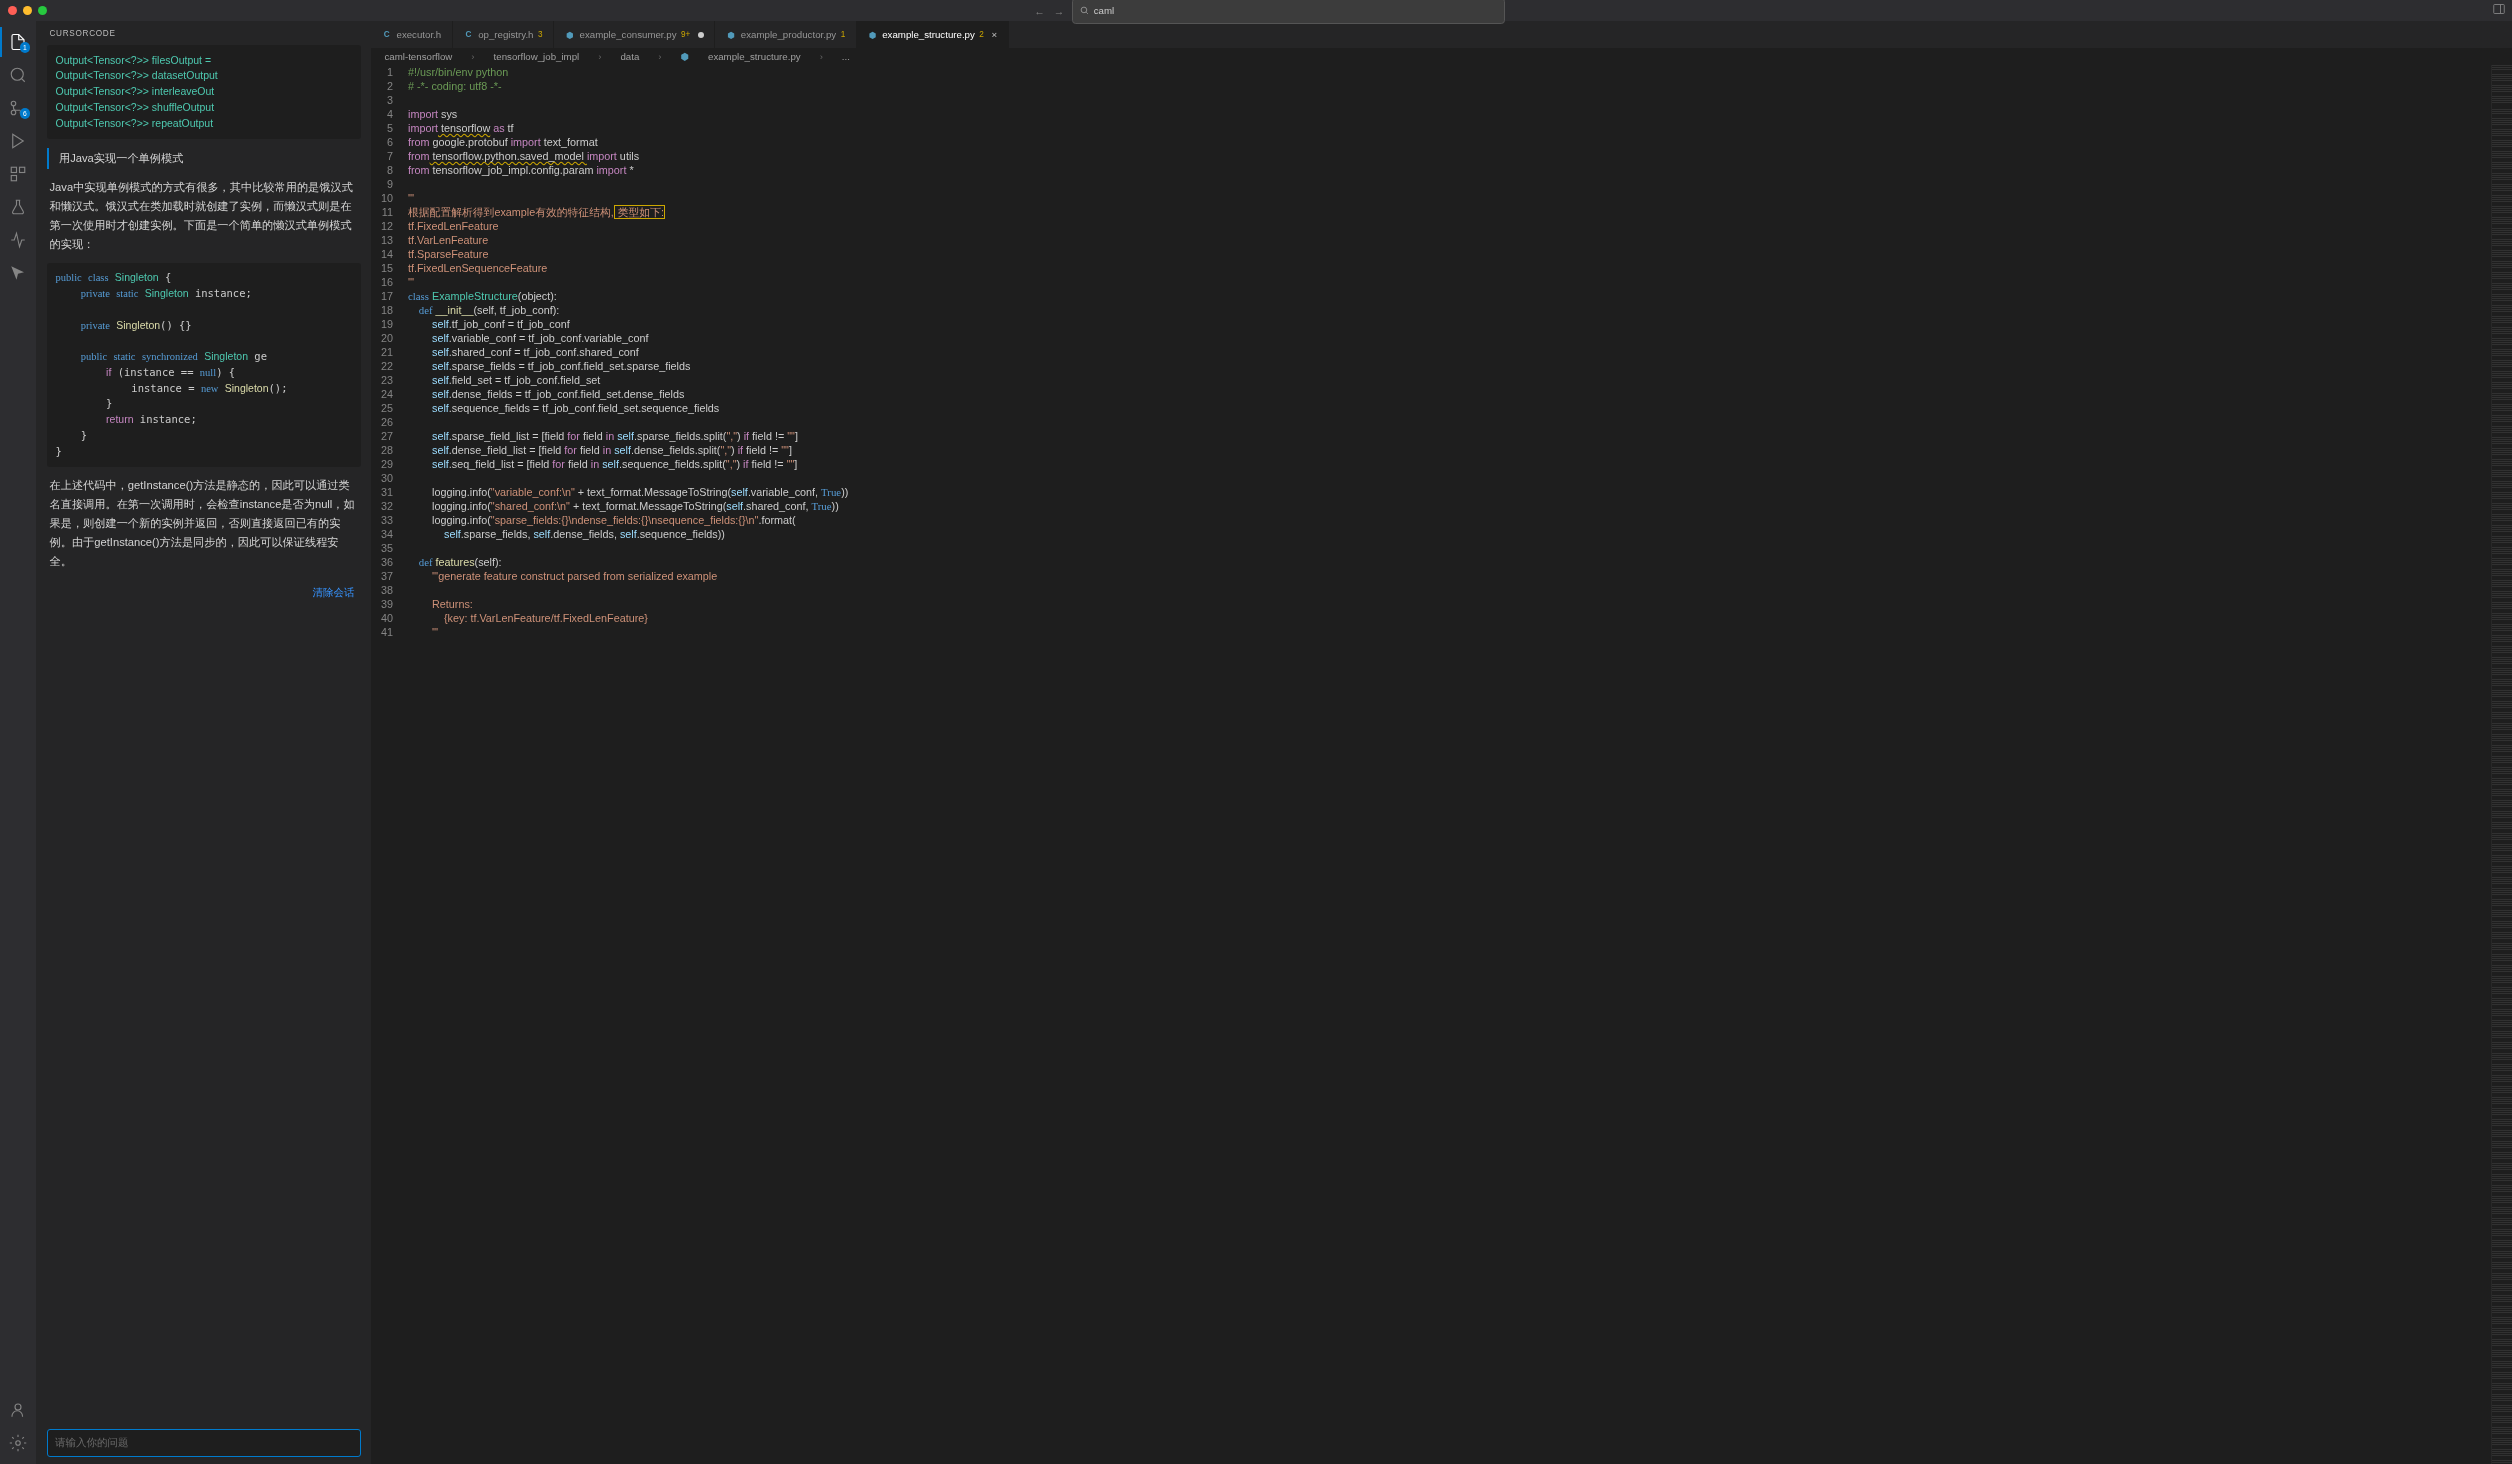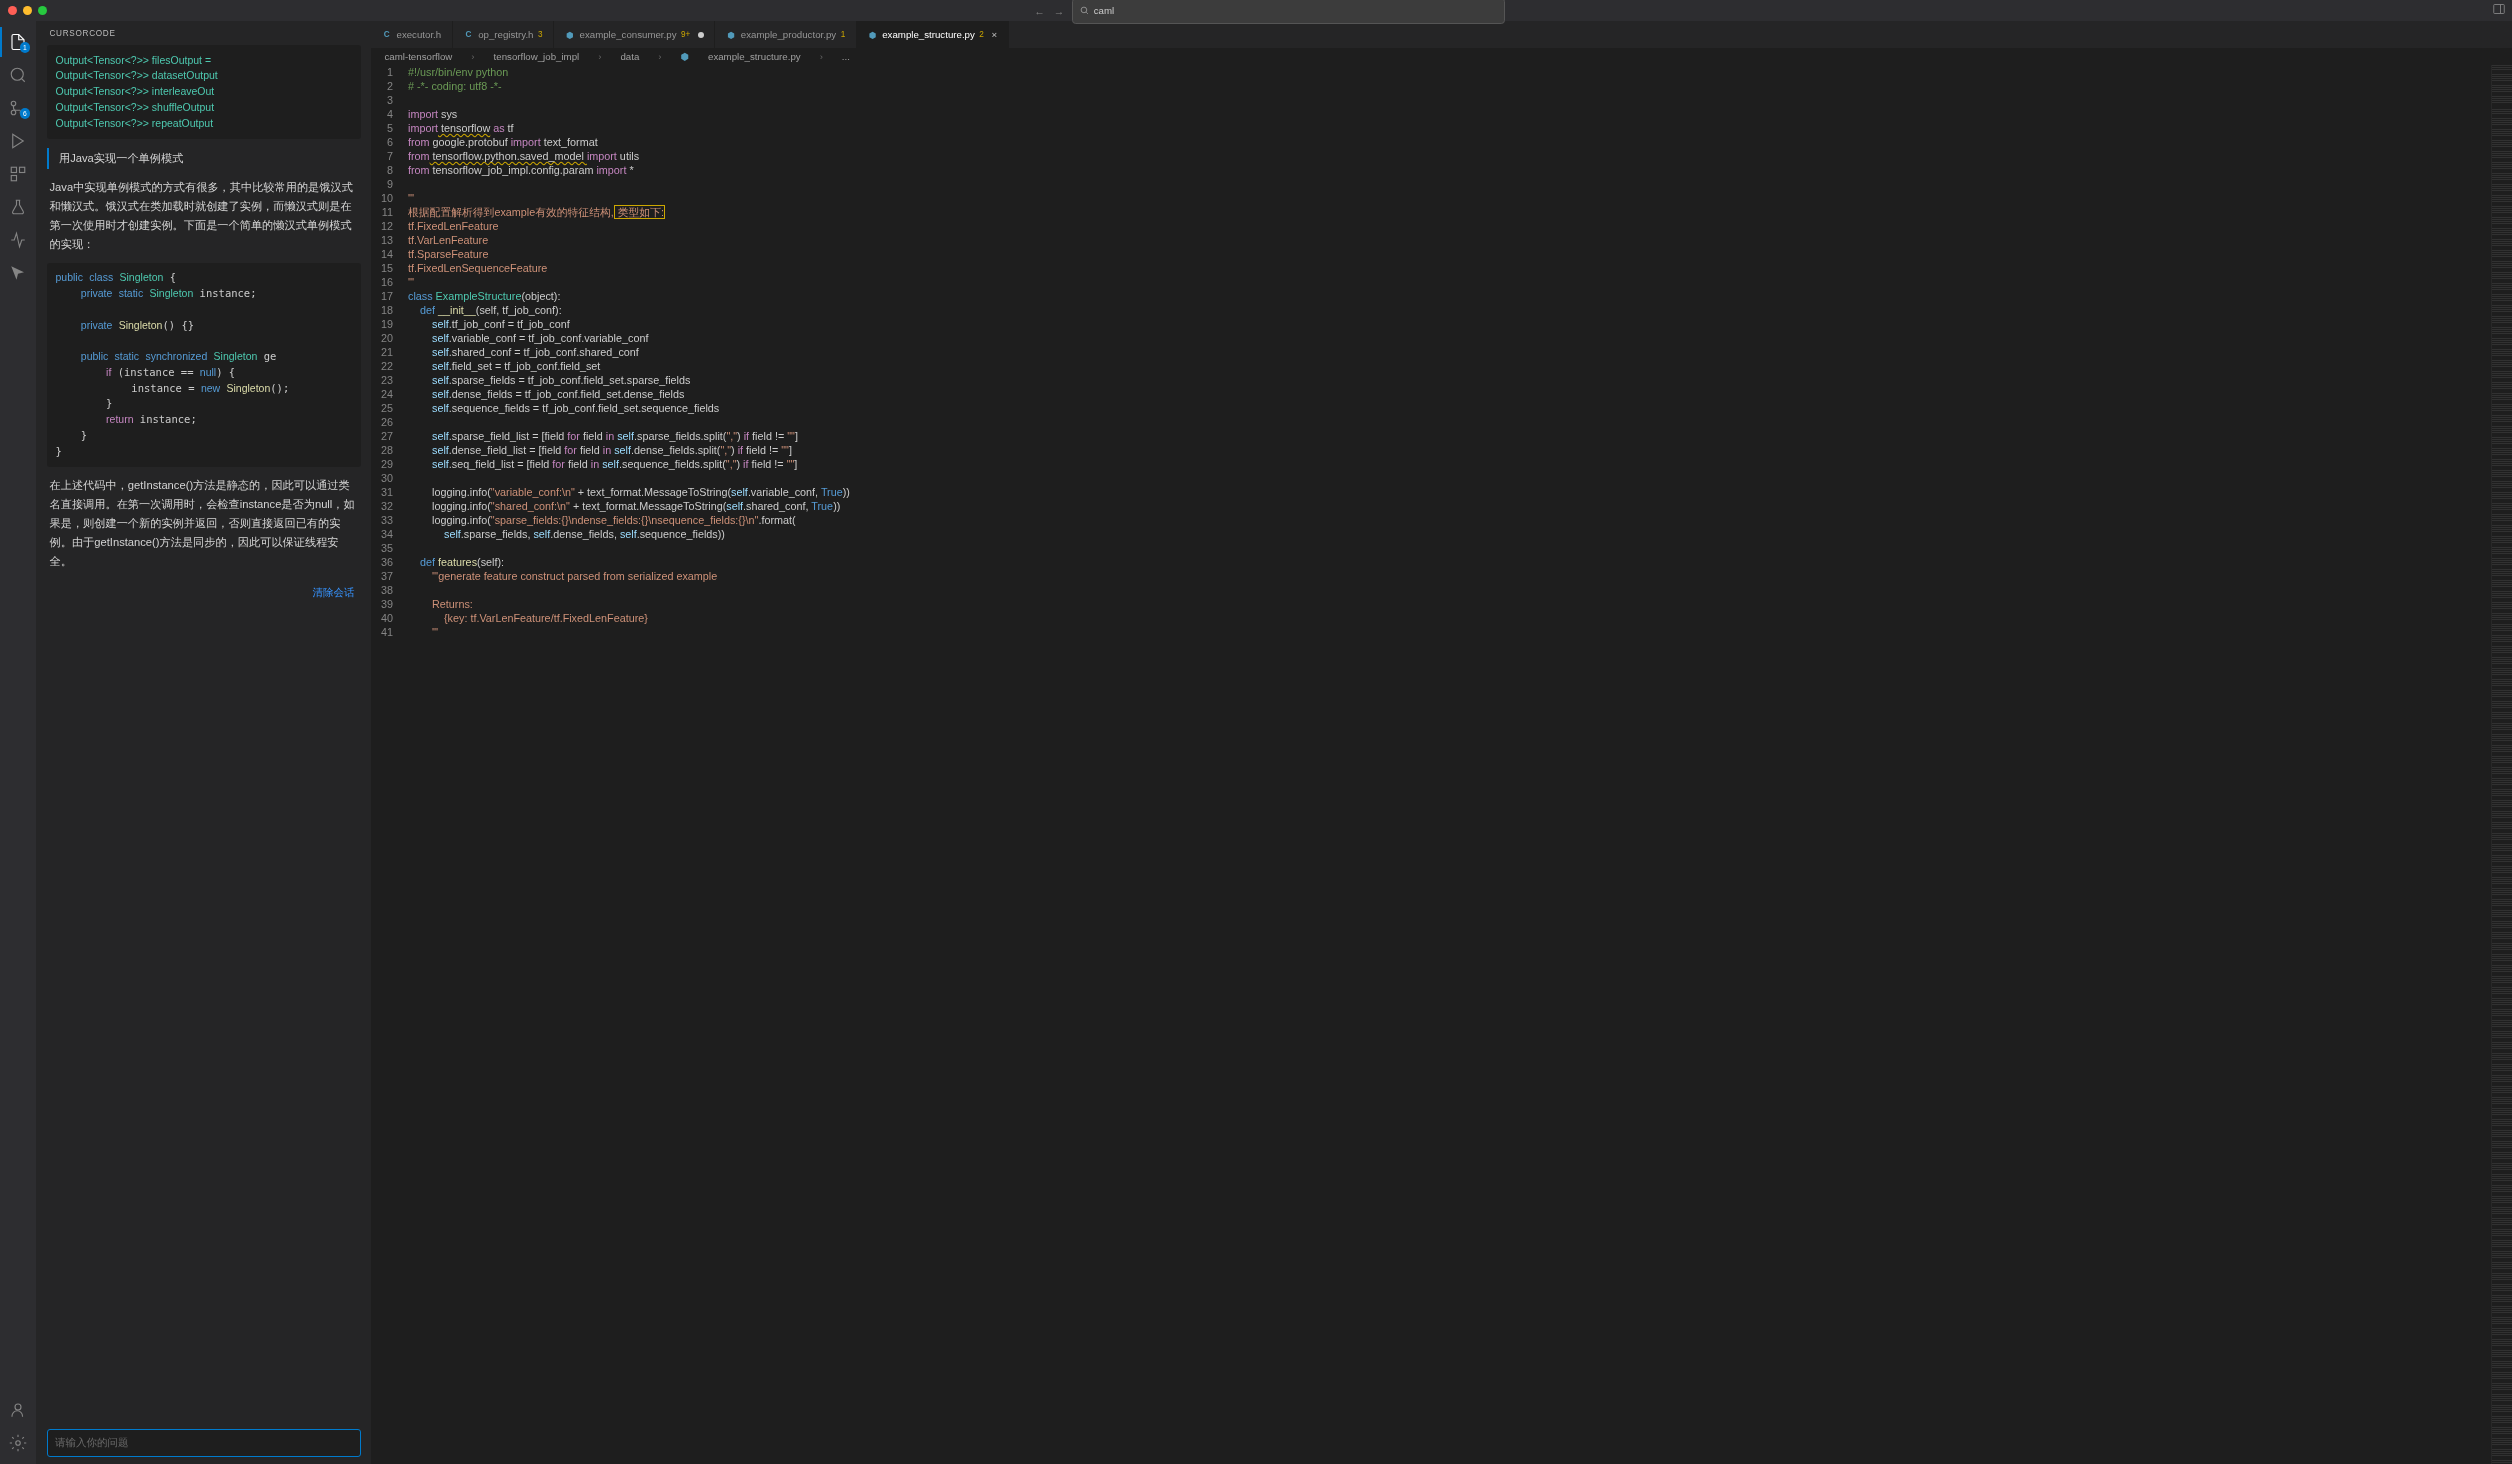--- a/index.html
+++ b/index.html
@@ -52,21 +52,21 @@
 .code-area { flex: 1; display: flex; overflow: hidden; font-family: Menlo, Monaco, Consolas, monospace; font-size: 10.8px; line-height: 1.3; }
 .gutter { width: 37px; text-align: right; padding-right: 15px; color: #858585; user-select: none; }
 .gutter div { height: 14px; }
 .code-content { flex: 1; overflow: auto; }
 .code-line { height: 14px; white-space: pre; }
 
 .minimap { width: 21px; background: #1e1e1e; border-left: 0.7px solid #333; background-image: repeating-linear-gradient(to bottom, #444 0, #444 0.7px, transparent 0.7px, transparent 2.2px); opacity: 0.5; }
 
 
 .c-comment { color: #6a9955; }
-.c-keyword { color: #569cd6; }
+.c-keyword { color: #569cd6; font-family: Liberation Serif, serif; }
 .c-keyword2 { color: #c586c0; }
 .c-string { color: #ce9178; }
 .c-func { color: #dcdcaa; }
 .c-type { color: #4ec9b0; }
 .c-self { color: #9cdcfe; }
 .c-underline { text-decoration: underline wavy #cca700; text-decoration-skip-ink: none; }
 .c-box { border: 0.7px solid #cca700; }
 
 .icon-c { color: #519aba; }
 .icon-py { color: #519aba; }
@@ -295,22 +295,22 @@
           <div class="code-line"><span class="c-string">tf.FixedLenFeature</span></div>
           <div class="code-line"><span class="c-string">tf.VarLenFeature</span></div>
           <div class="code-line"><span class="c-string">tf.SparseFeature</span></div>
           <div class="code-line"><span class="c-string">tf.FixedLenSequenceFeature</span></div>
           <div class="code-line"><span class="c-string">'''</span></div>
           <div class="code-line"><span class="c-keyword">class</span><span class="c-type"> ExampleStructure</span><span>(object):</span></div>
           <div class="code-line"><span class="c-keyword">    def</span><span class="c-func"> __init__</span><span>(self, tf_job_conf):</span></div>
           <div class="code-line"><span class="c-self">        self</span><span>.tf_job_conf = tf_job_conf</span></div>
           <div class="code-line"><span class="c-self">        self</span><span>.variable_conf = tf_job_conf.variable_conf</span></div>
           <div class="code-line"><span class="c-self">        self</span><span>.shared_conf = tf_job_conf.shared_conf</span></div>
+          <div class="code-line"><span class="c-self">        self</span><span>.sparse_fields = tf_job_conf.field_set.sparse_fields</span></div>
           <div class="code-line"><span class="c-self">        self</span><span>.field_set = tf_job_conf.field_set</span></div>
-          <div class="code-line"><span class="c-self">        self</span><span>.sparse_fields = tf_job_conf.field_set.sparse_fields</span></div>
           <div class="code-line"><span class="c-self">        self</span><span>.dense_fields = tf_job_conf.field_set.dense_fields</span></div>
           <div class="code-line"><span class="c-self">        self</span><span>.sequence_fields = tf_job_conf.field_set.sequence_fields</span></div>
           <div class="code-line"></div>
           <div class="code-line"><span class="c-self">        self</span><span>.sparse_field_list = [field </span><span class="c-keyword2">for</span><span> field </span><span class="c-keyword2">in</span><span class="c-self"> self</span><span>.sparse_fields.split(</span><span class="c-string">","</span><span>) </span><span class="c-keyword2">if</span><span> field != </span><span class="c-string">""</span><span>]</span></div>
           <div class="code-line"><span class="c-self">        self</span><span>.dense_field_list = [field </span><span class="c-keyword2">for</span><span> field </span><span class="c-keyword2">in</span><span class="c-self"> self</span><span>.dense_fields.split(</span><span class="c-string">","</span><span>) </span><span class="c-keyword2">if</span><span> field != </span><span class="c-string">""</span><span>]</span></div>
           <div class="code-line"><span class="c-self">        self</span><span>.seq_field_list = [field </span><span class="c-keyword2">for</span><span> field </span><span class="c-keyword2">in</span><span class="c-self"> self</span><span>.sequence_fields.split(</span><span class="c-string">","</span><span>) </span><span class="c-keyword2">if</span><span> field != </span><span class="c-string">""</span><span>]</span></div>
           <div class="code-line"></div>
           <div class="code-line"><span>        logging.info(</span><span class="c-string">"variable_conf:\n"</span><span> + text_format.MessageToString(</span><span class="c-self">self</span><span>.variable_conf, </span><span class="c-keyword">True</span><span>))</span></div>
           <div class="code-line"><span>        logging.info(</span><span class="c-string">"shared_conf:\n"</span><span> + text_format.MessageToString(</span><span class="c-self">self</span><span>.shared_conf, </span><span class="c-keyword">True</span><span>))</span></div>
           <div class="code-line"><span>        logging.info(</span><span class="c-string">"sparse_fields:{}\ndense_fields:{}\nsequence_fields:{}\n"</span><span>.format(</span></div>

